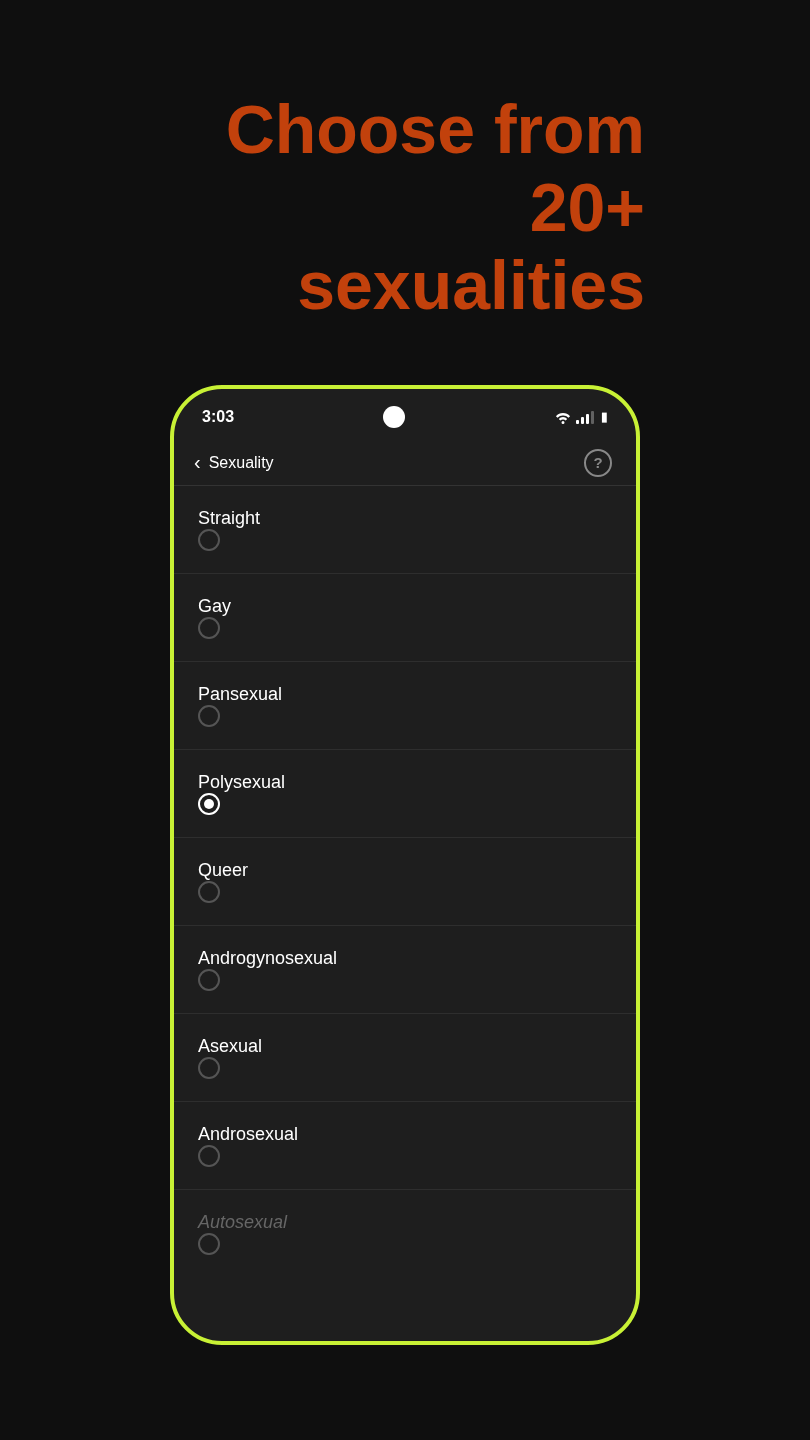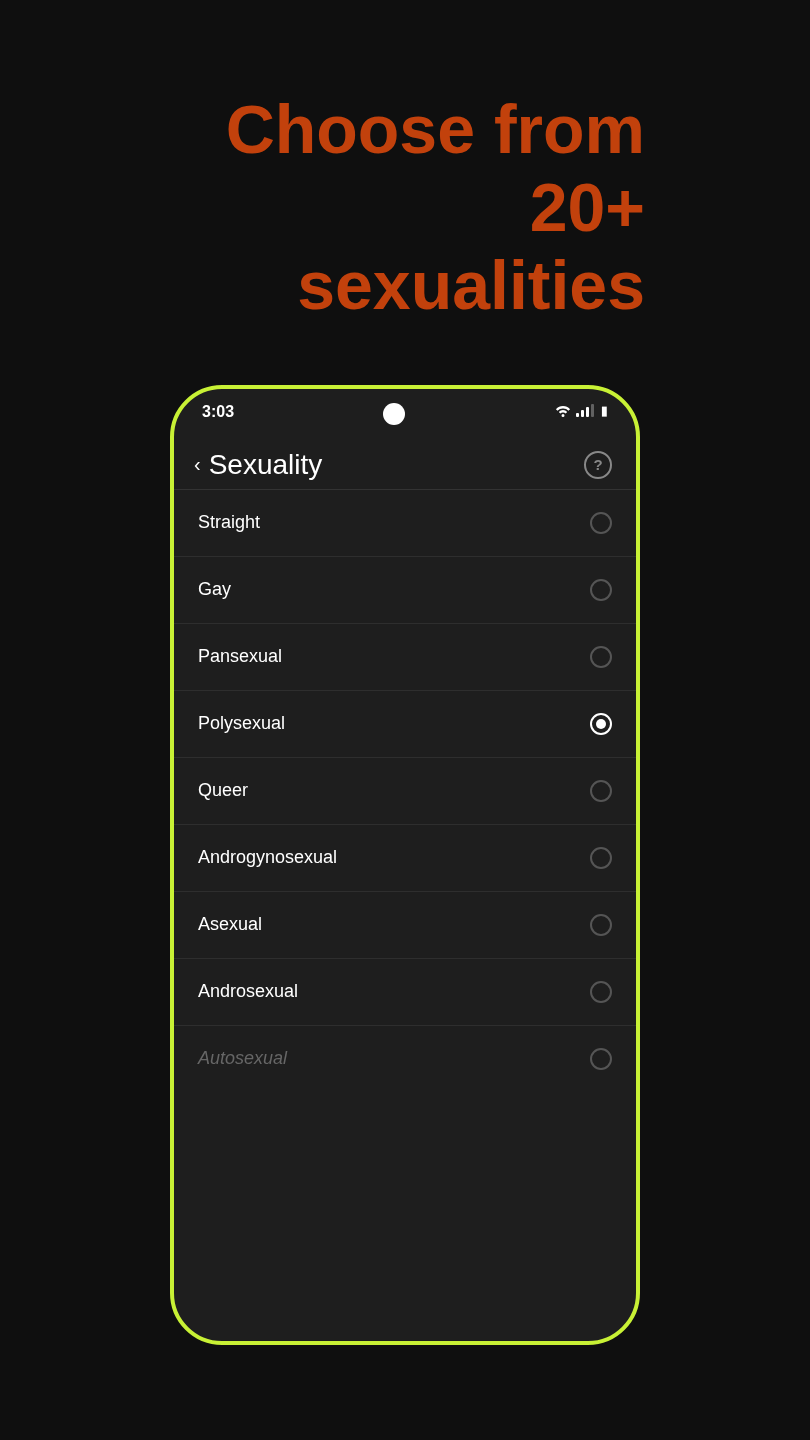--- a/index.html
+++ b/index.html
@@ -44,21 +44,21 @@
       top: 320px;
       width: 6px;
       height: 80px;
       background: #c8f135;
       border-radius: 0 4px 4px 0;
     }
 
     
     .status-bar {
       display: flex;
-      align-items: flex-start;
+      align-items: center;
       justify-content: space-between;
       padding: 14px 28px 10px 28px;
       height: 52px;
     }
 
     .status-time {
       color: #ffffff;
       font-size: 16px;
       font-weight: 600;
     }
@@ -109,21 +109,21 @@
       gap: 8px;
     }
 
     .back-arrow {
       color: #ffffff;
       font-size: 20px;
     }
 
     .nav-title {
       color: #ffffff;
-      font-size: 28px;
+      font-size: 16px;
       font-weight: 500;
     }
 
     .help-btn {
       width: 28px;
       height: 28px;
       border: 2px solid #888888;
       border-radius: 50%;
       display: flex;
       align-items: center;
@@ -133,24 +133,24 @@
       font-weight: 600;
     }
 
     
     .list {
       overflow-y: auto;
     }
 
     .list-item {
       display: flex;
-      align-items: center;
       justify-content: space-between;
       padding: 22px 24px;
       border-bottom: 1px solid #2e2e2e;
+      flex-direction: column;
     }
 
     .list-item:last-child {
       border-bottom: none;
     }
 
     .item-label {
       font-size: 18px;
       font-weight: 400;
       color: #ffffff;

